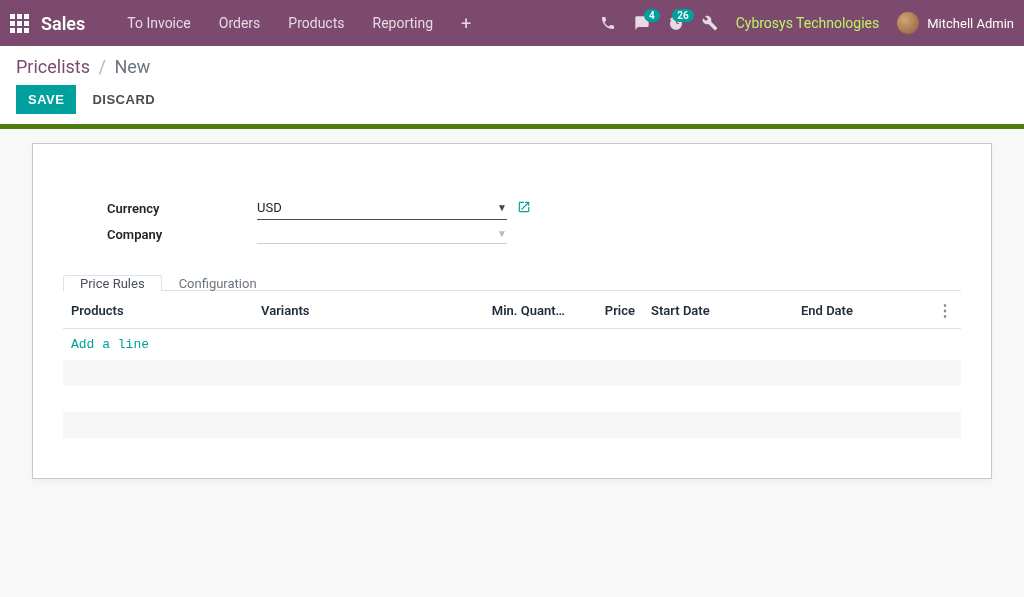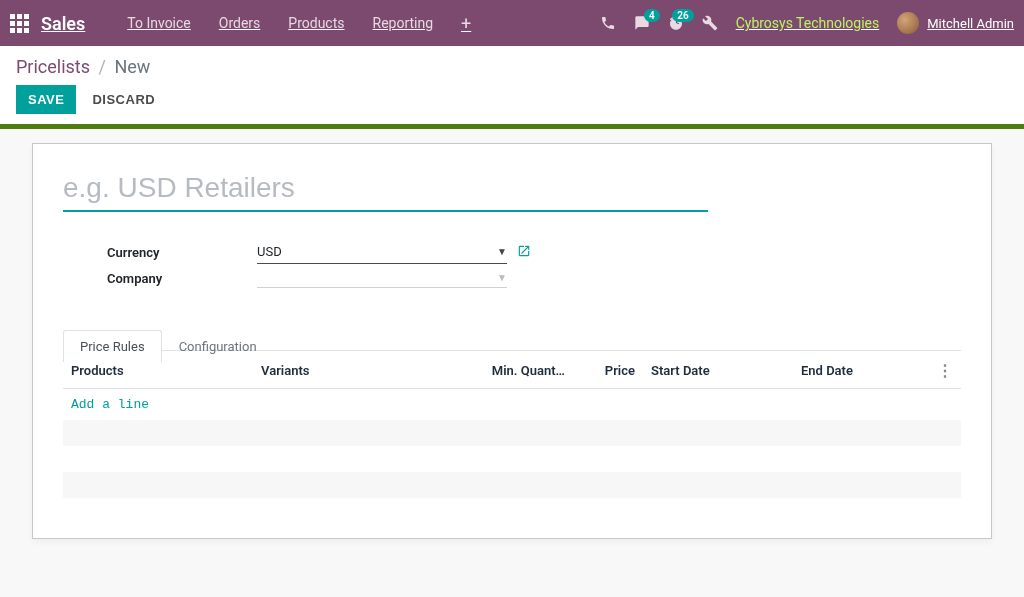--- a/index.html
+++ b/index.html
@@ -1,18 +1,18 @@
 <!DOCTYPE html>
 <html><head>
 <meta charset="utf-8">
 <style>
   * { box-sizing: border-box; margin: 0; padding: 0; }
   body { font-family: -apple-system, BlinkMacSystemFont, "Segoe UI", Roboto, "Helvetica Neue", Arial, sans-serif; background: #f8f8f9; font-size: 13px; color: #212529; }
   
-  .topnav { background: #7c4a6e; color: #fff; height: 46px; display: flex; align-items: center; padding: 0 10px; text-decoration: underline; }
+  .topnav { background: #7c4a6e; color: #fff; height: 46px; display: flex; align-items: center; padding: 0 10px; }
   .apps-icon { display: grid; grid-template-columns: repeat(3,5px); grid-template-rows: repeat(3,5px); gap: 2px; margin-right: 12px; cursor: pointer; }
   .apps-icon span { background: #fff; width: 5px; height: 5px; }
   .app-title { font-size: 18px; font-weight: 600; margin-right: 28px; }
   .nav-links { display: flex; gap: 0; }
   .nav-links a { color: #e8d9e3; text-decoration: none; padding: 0 14px; font-size: 14px; line-height: 46px; cursor: pointer; }
   .nav-plus { color: #e8d9e3; font-size: 18px; padding: 0 14px; cursor: pointer; }
   .spacer { flex: 1; }
   .nav-right { display: flex; align-items: center; gap: 18px; }
   .icon-btn { color: #e8d9e3; cursor: pointer; position: relative; display: flex; align-items: center; }
   .icon-btn svg { width: 16px; height: 16px; fill: #e8d9e3; }
@@ -39,21 +39,21 @@
   .form-row { display: flex; align-items: center; margin-bottom: 4px; margin-left: 44px; }
   .form-label { width: 150px; font-weight: 600; font-size: 13px; color: #212529; }
   .form-control-wrap { display: flex; align-items: center; gap: 10px; }
   .select-like { width: 250px; border: none; border-bottom: 1px solid #4c4c4c; padding: 4px 0; background: transparent; font-size: 13px; outline: none; display:flex; justify-content:space-between; align-items:center; cursor:pointer; }
   .select-like.disabled { border-bottom-color: #d0d0d0; color: #aaa; cursor:default; }
   .caret-down { font-size: 10px; color:#444; }
   .ext-link { color: #00a09d; cursor: pointer; }
   .ext-link svg { width:14px; height:14px; fill:#00a09d; }
   
   .tabs { margin-top: 30px; border-bottom: 1px solid #dee2e6; display: flex; }
-  .tab { padding: 8px 16px; border: 1px solid transparent; border-bottom: none; cursor: pointer; color: #6c757d; font-size: 13px; position: relative; top: 12px; }
+  .tab { padding: 0 16px; border: 1px solid transparent; border-bottom: none; cursor: pointer; color: #6c757d; font-size: 13px; position: relative; top: 1px; }
   .tab.active { border-color: #dee2e6; background: #fff; color: #495057; border-radius: 3px 3px 0 0; }
   
   .rule-table { width: 100%; border-collapse: collapse; margin-top: 0; }
   .rule-table th { text-align: left; font-weight: 600; font-size: 13px; padding: 10px 8px 8px; border-bottom: 1px solid #dee2e6; color: #1f2d3d; }
   .rule-table th.num { text-align: right; }
   .rule-table .kebab { text-align: right; color: #888; cursor:pointer; font-size:16px; }
   .add-line { color: #00a09d; padding: 8px; cursor: pointer; font-size: 13px; font-family: Liberation Mono, monospace; }
   .rule-table tr.stripe td { background:#f7f7f8; height:26px; }
   .rule-table tr.plain td { height:26px; }
 </style>
@@ -119,21 +119,20 @@
     <span>New</span>
   </div>
   <div class="action-row">
     <button class="btn-save">SAVE</button>
     <button class="btn-discard">DISCARD</button>
   </div>
 </div>
 
 <div class="sheet-wrap">
   <div class="sheet">
-    <input class="name-input" value="" placeholder="e.g. USD Retailers" style="">
     
     <div class="form-grid">
       <div class="form-row">
         <div class="form-label">Currency</div>
         <div class="form-control-wrap">
           <div class="select-like">
             <span>USD</span>
             <span class="caret-down">▼</span>
           </div>
           <span class="ext-link">

